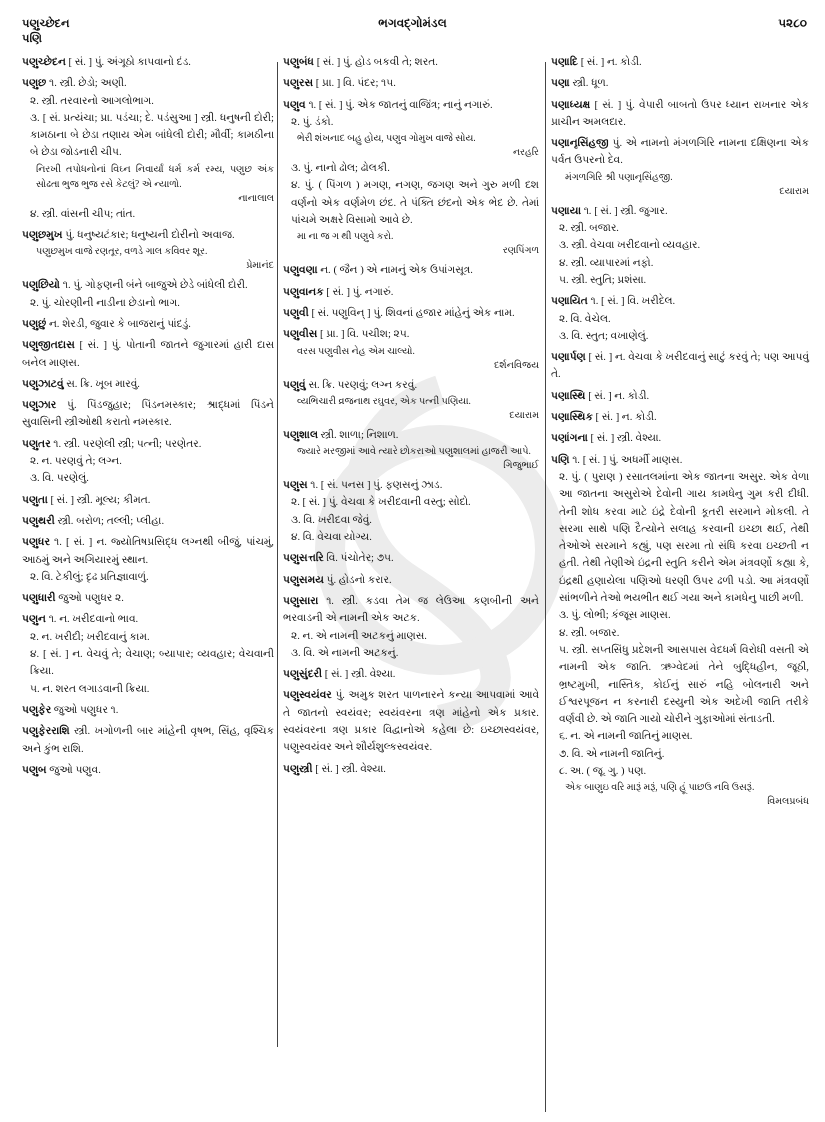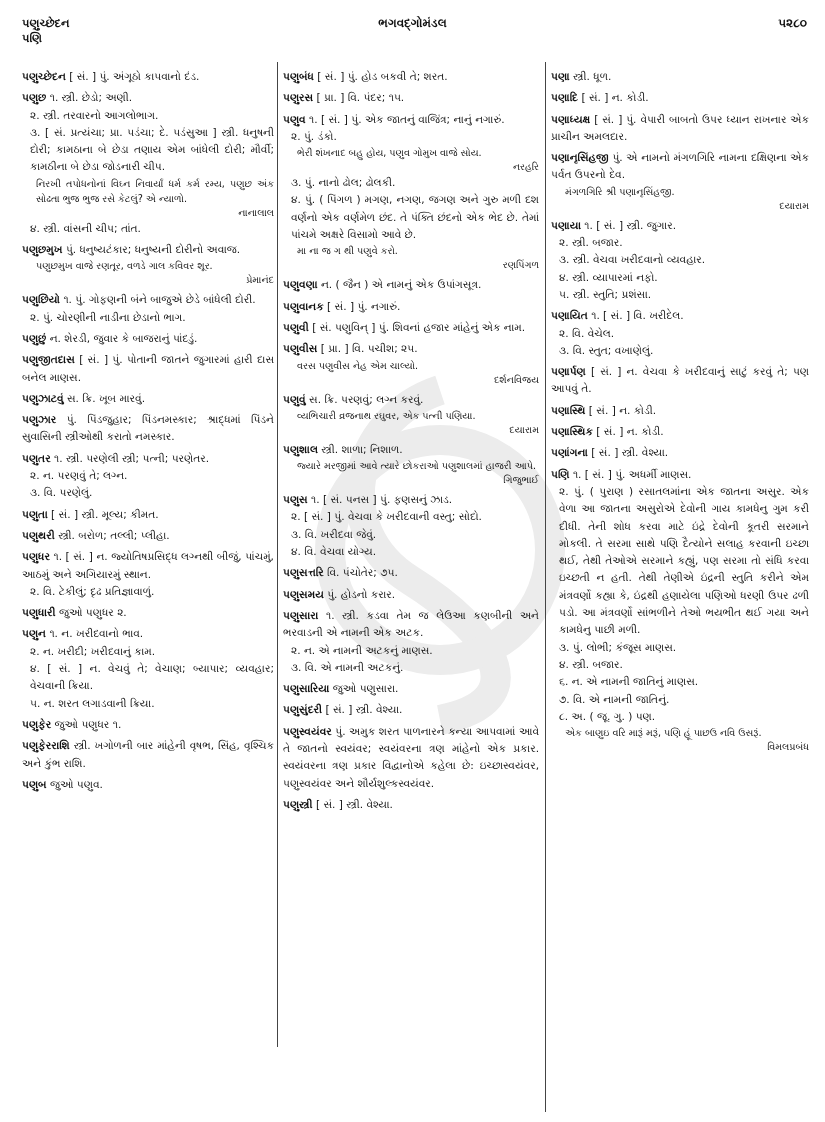--- a/index.html
+++ b/index.html
@@ -3,21 +3,21 @@
 <meta charset="utf-8">
 <style>
   html, body { margin: 0; padding: 0; background: #ffffff; }
   body { width: 825px; height: 1122px; position: relative; overflow: hidden;
          font-family: "DejaVu Sans", sans-serif; color: #111; }
   .watermark { position: absolute; left: 290px; top: 360px; width: 300px; height: 380px; pointer-events: none; }
   .header { position: absolute; top: 10px; left: 0; width: 825px; height: 50px; }
   .guide { position: absolute; left: 22px; top: 6px; font-size: 11.5px; font-weight: bold; line-height: 15px; }
   .title { position: absolute; left: 0; width: 825px; text-align: center; top: 6px; font-size: 12px; font-weight: bold; }
   .pageno { position: absolute; right: 18px; top: 6px; font-size: 12px; font-weight: bold; }
-  .col { position: absolute; top: 68px; font-size: 10.6px; line-height: 17.3px; }
+  .col { position: absolute; top: 53px; font-size: 10.6px; line-height: 17.3px; font-family: Liberation Serif, serif; }
   .col1 { left: 22px; width: 252px; }
   .col2 { left: 283px; width: 256px; }
   .col3 { left: 551px; width: 258px; }
   .rule { position: absolute; top: 62px; width: 1px; background: #444; }
   .entry { margin-bottom: 4px; text-align: justify; }
   .hw { font-weight: bold; }
   .sense { padding-left: 8px; }
   .quote { padding-left: 14px; font-size: 9.6px; line-height: 15px; }
   .author { text-align: right; font-size: 9.6px; line-height: 14px; }
 </style>
@@ -162,38 +162,35 @@
     </div>
     <div class="entry">
       <div><span class="hw">પણુસમય</span> <span>પું. હોડનો કરાર.</span></div>
     </div>
     <div class="entry">
       <div><span class="hw">પણુસારા</span> <span>૧. સ્ત્રી. કડવા તેમ જ લેઉઆ કણબીની અને ભરવાડની એ નામની એક અટક.</span></div>
       <div class="sense">૨. ન. એ નામની અટકનું માણસ.</div>
       <div class="sense">૩. વિ. એ નામની અટકનું.</div>
     </div>
     <div class="entry">
-      <div><span class="hw">પણુસારિયા</span> <span>જુઓ પણુસારા.</span></div>
-    </div>
-    <div class="entry">
       <div><span class="hw">પણુસુંદરી</span> <span>[ સં. ] સ્ત્રી. વેશ્યા.</span></div>
     </div>
     <div class="entry">
       <div><span class="hw">પણુસ્વયંવર</span> <span>પું. અમુક શરત પાળનારને કન્યા આપવામાં આવે તે જાતનો સ્વયંવર; સ્વયંવરના ત્રણ માંહેનો એક પ્રકાર. સ્વયંવરના ત્રણ પ્રકાર વિદ્વાનોએ કહેલા છે: ઇચ્છાસ્વયંવર, પણુસ્વયંવર અને શૌર્યશુલ્કસ્વયંવર.</span></div>
     </div>
     <div class="entry">
       <div><span class="hw">પણુસ્ત્રી</span> <span>[ સં. ] સ્ત્રી. વેશ્યા.</span></div>
     </div>
   </div>
 <div class="col col3" id="col2">
     <div class="entry">
+      <div><span class="hw">પણાદિ</span> <span>[ સં. ] ન. કોડી.</span></div>
+    </div>
+    <div class="entry">
       <div><span class="hw">પણા</span> <span>સ્ત્રી. ધૂળ.</span></div>
-    </div>
-    <div class="entry">
-      <div><span class="hw">પણાદિ</span> <span>[ સં. ] ન. કોડી.</span></div>
     </div>
     <div class="entry">
       <div><span class="hw">પણાધ્યક્ષ</span> <span>[ સં. ] પું. વેપારી બાબતો ઉપર ધ્યાન રાખનાર એક પ્રાચીન અમલદાર.</span></div>
     </div>
     <div class="entry">
       <div><span class="hw">પણાનૃસિંહજી</span> <span>પું. એ નામનો મંગળગિરિ નામના દક્ષિણના એક પર્વત ઉપરનો દેવ.</span></div>
       <div class="quote">મંગળગિરિ શ્રી પણાનૃસિંહજી.</div>
       <div class="author">દયારામ</div>
     </div>
     <div class="entry">
@@ -218,19 +215,20 @@
       <div><span class="hw">પણાસ્થિક</span> <span>[ સં. ] ન. કોડી.</span></div>
     </div>
     <div class="entry">
       <div><span class="hw">પણાંગના</span> <span>[ સં. ] સ્ત્રી. વેશ્યા.</span></div>
     </div>
     <div class="entry">
       <div><span class="hw">પણિ</span> <span>૧. [ સં. ] પું. અધર્મી માણસ.</span></div>
       <div class="sense">૨. પું. ( પુરાણ ) રસાતલમાંના એક જાતના અસુર. એક વેળા આ જાતના અસુરોએ દેવોની ગાય કામધેનુ ગુમ કરી દીધી. તેની શોધ કરવા માટે ઇંદ્રે દેવોની કૂતરી સરમાને મોકલી. તે સરમા સાથે પણિ દૈત્યોને સલાહ કરવાની ઇચ્છા થઈ, તેથી તેઓએ સરમાને કહ્યું, પણ સરમા તો સંધિ કરવા ઇચ્છતી ન હતી. તેથી તેણીએ ઇંદ્રની સ્તુતિ કરીને એમ મંત્રવર્ણો કહ્યા કે, ઇંદ્રથી હણાયેલા પણિઓ ધરણી ઉપર ઢળી પડો. આ મંત્રવર્ણો સાંભળીને તેઓ ભયભીત થઈ ગયા અને કામધેનુ પાછી મળી.</div>
       <div class="sense">૩. પું. લોભી; કંજૂસ માણસ.</div>
       <div class="sense">૪. સ્ત્રી. બજાર.</div>
+      <div class="sense">૫. સ્ત્રી. સપ્તસિંધુ પ્રદેશની આસપાસ વેદધર્મ વિરોધી વસતી એ નામની એક જાતિ. ઋગ્વેદમાં તેને બુદ્ધિહીન, જૂઠી, ભ્રષ્ટમુખી, નાસ્તિક, કોઈનું સારું નહિ બોલનારી અને ઈશ્વરપૂજન ન કરનારી દસ્યુની એક અદેખી જાતિ તરીકે વર્ણવી છે. એ જાતિ ગાયો ચોરીને ગુફાઓમાં સંતાડતી.</div>
       <div class="sense">૬. ન. એ નામની જાતિનું માણસ.</div>
       <div class="sense">૭. વિ. એ નામની જાતિનું.</div>
       <div class="sense">૮. અ. ( જૂ. ગુ. ) પણ.</div>
       <div class="quote">એક બાણુઇ વરિ મારૂં મરૂં, પણિ હૂં પાછઉ નવિ ઉસરૂં.</div>
       <div class="author">વિમલપ્રબંધ</div>
     </div>
   </div>
 
 </body></html>

